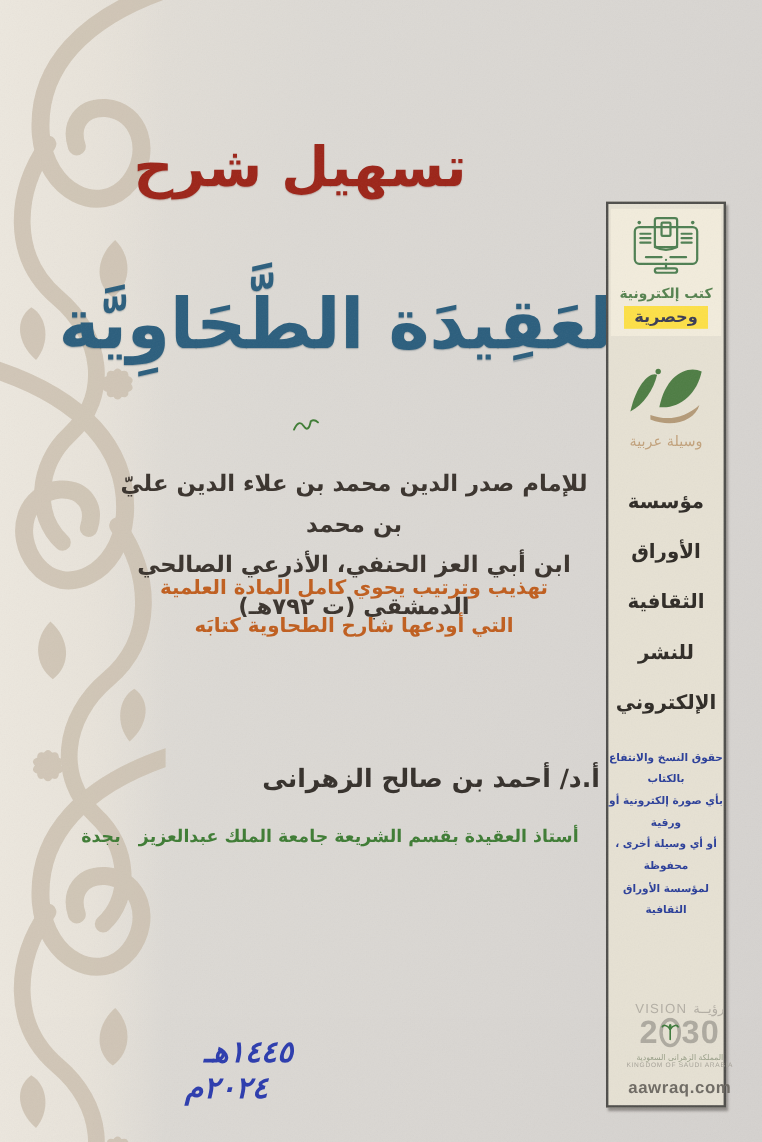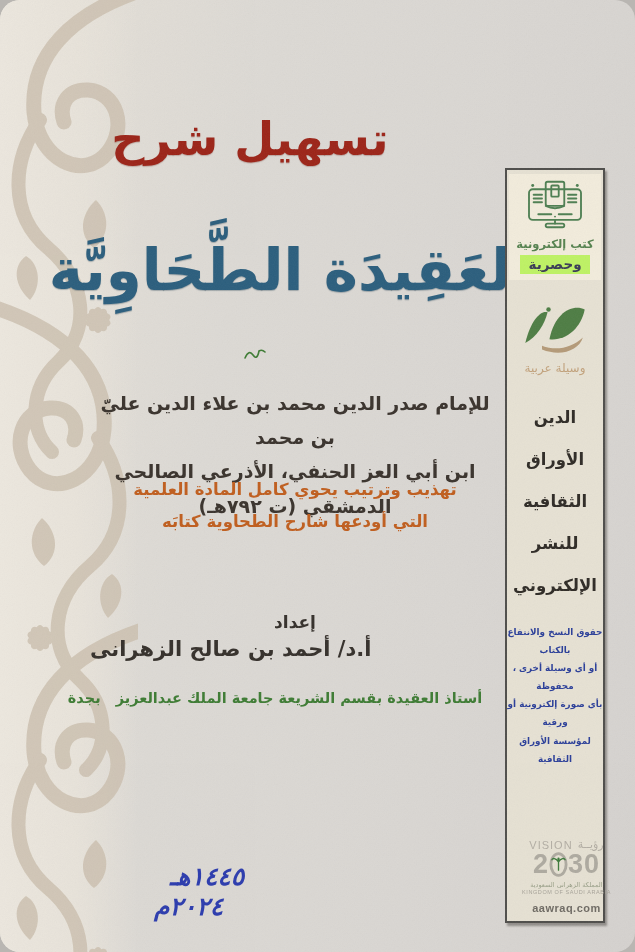--- a/index.html
+++ b/index.html
@@ -1,20 +1,19 @@
 <!DOCTYPE html>
 <html lang="ar"><head>
 <meta charset="utf-8">
 <style>
   html,body{margin:0;padding:0;background:#b9b6b2;}
   .stage{
     position:relative; width:635px; height:952px; overflow:hidden;
     background:linear-gradient(100deg,#e6e1d8 0%,#dcd9d4 35%,#d9d6d2 70%,#d5d2cf 100%);
     font-family:"DejaVu Sans","Liberation Sans",sans-serif;
-    border-radius:20px;
   }
   
   .ornament{
     position:absolute; left:0; top:0; width:138px; height:952px;
     background:linear-gradient(to right,#ece7de 0%,#e8e3da 55%,rgba(232,227,218,0) 100%);
   }
   .ornament svg{display:block;width:138px;height:952px;opacity:.8;}
   
   .grain{position:absolute;inset:0;pointer-events:none;opacity:.45;}
   
@@ -35,21 +34,21 @@
   }
   .desc{
     position:absolute; left:90px; top:474px; width:410px; text-align:center;
     font-size:16.5px; font-weight:bold; color:#c05e1e; direction:rtl; line-height:1.95;
   }
   .prep-label{
     position:absolute; left:90px; top:612px; width:410px; text-align:center;
     font-size:17px; font-weight:bold; color:#35302b; direction:rtl;
   }
   .prep-name{
-    position:absolute; left:90px; top:637px; width:410px; text-align:left;
+    position:absolute; left:90px; top:637px; width:410px; text-align:right;
     font-size:21px; font-weight:bold; color:#35302b; direction:rtl;
   }
   .prep-title{
     position:absolute; left:55px; top:690px; width:440px; text-align:center;
     font-size:14.5px; font-weight:bold; color:#3e7c34; direction:rtl;
   }
   .years{
     position:absolute; left:170px; top:862px; width:250px; text-align:left;
     color:#2c3cae; direction:rtl; font-style:italic; font-weight:bold;
   }
@@ -61,38 +60,38 @@
     box-sizing:border-box; background:#e6e1d3;
     border:2px solid #4f4e4b; box-shadow:2px 3px 2px rgba(60,55,50,.45);
     display:flex; flex-direction:column; align-items:center;
   }
   .badge{
     margin-top:4px; width:88px; background:#f2ecdc; padding:5px 2px 6px;
     text-align:center;
   }
   .badge-label{font-size:11.5px; font-weight:bold; color:#55824f; direction:rtl; margin-top:2px;}
   .badge-chip{
-    display:inline-block; margin-top:4px; background:#bef264; color:#3a3c55;
+    display:inline-block; margin-top:4px; background:#fde047; color:#3a3c55;
     font-size:13.5px; font-weight:bold; padding:1px 8px 2px; direction:rtl;
   }
   .pub-logo{margin-top:24px; text-align:center;}
   .pub-logo-text{font-size:12px; color:#c2a27c; direction:rtl; margin-top:1px;}
   .pub-words{margin-top:22px; text-align:center; direction:rtl;}
   .pub-word{font-size:16.5px; font-weight:bold; color:#2f2b26; line-height:2.55;}
   .copyright{margin-top:16px; text-align:center; direction:rtl;}
   .copyright div{font-size:8.8px; font-weight:bold; color:#2a3e99; line-height:2.05;}
   .vision{margin-top:auto; margin-bottom:7px; text-align:center; width:90px;margin-left:23px;}
   .vision-row1{display:flex; justify-content:center; align-items:center; gap:5px;
     font-family:"Liberation Sans",sans-serif; font-size:11px; letter-spacing:1px; color:#b3aea4;}
   .vision-ar{font-family:"DejaVu Sans",sans-serif; font-size:11px; letter-spacing:0; direction:rtl;}
   .vision-year{display:flex; justify-content:center; align-items:center; margin-top:-2px;
     font-family:"Liberation Sans",sans-serif; font-size:27px; font-weight:bold; color:#aeaaa0; letter-spacing:1px;}
   .vision-country-ar{font-size:6.5px; color:#9aa089; direction:rtl; margin-top:1px;}
   .vision-country-en{font-family:"Liberation Sans",sans-serif; font-size:5.5px; letter-spacing:.6px; color:#a8a49a;}
-  .website{margin-top:7px; font-family:"Liberation Sans",sans-serif; font-size:11px; font-weight:bold; color:#6f6b64; letter-spacing:.5px;}
+  .website{margin-top:7px; font-family:"Liberation Sans",sans-serif; font-size:14px; font-weight:bold; color:#6f6b64; letter-spacing:.5px;}
 </style>
 </head>
 <body>
 
 <div class="stage">
 
   <div class="ornament">
     <svg viewBox="0 0 138 952" xmlns="http://www.w3.org/2000/svg">
       <defs>
         <g id="scrollMotif">
@@ -128,21 +127,20 @@
   <div class="author">
     <div>للإمام صدر الدين محمد بن علاء الدين عليّ بن محمد</div>
     <div>ابن أبي العز الحنفي، الأذرعي الصالحي الدمشقي (ت ٧٩٢هـ)</div>
   </div>
 
   <div class="desc">
     <div>تهذيب وترتيب يحوي كامل المادة العلمية</div>
     <div>التي أودعها شارح الطحاوية كتابَه</div>
   </div>
 
-  <div class="prep-label">إعداد</div>
   <div class="prep-name">أ.د/ أحمد بن صالح الزهرانى</div>
   <div class="prep-title">أستاذ العقيدة بقسم الشريعة جامعة الملك عبدالعزيز&nbsp;&nbsp;&nbsp;بجدة</div>
 
   <div class="years">
     <div class="year-h">١٤٤٥هـ</div>
     <div class="year-g">٢٠٢٤م</div>
   </div>
 
   <div class="sidebar">
 
@@ -174,31 +172,31 @@
       <svg width="76" height="52" viewBox="0 0 80 56">
         <path d="M8,42 C14,16 26,6 32,9 C29,22 20,36 8,42 Z" fill="#4e7d44"></path>
         <path d="M34,38 C40,8 60,0 72,6 C68,26 52,40 34,38 Z" fill="#4e7d44"></path>
         <circle cx="33" cy="6" r="2.4" fill="#4e7d44"></circle>
         <path d="M26,45 C42,51 58,47 70,36 C66,50 46,57 26,49 Z" fill="#b49a78"></path>
       </svg>
       <div class="pub-logo-text">وسيلة عربية</div>
     </div>
 
     <div class="pub-words">
-      <div class="pub-word">الدين</div>
+      <div class="pub-word">مؤسسة</div>
       <div class="pub-word">الأوراق</div>
       <div class="pub-word">الثقافية</div>
       <div class="pub-word">للنشر</div>
       <div class="pub-word">الإلكتروني</div>
     </div>
 
     <div class="copyright">
       <div>حقوق النسخ والانتفاع بالكتاب</div>
+      <div>بأي صورة إلكترونية أو ورقية</div>
       <div>أو أي وسيلة أخرى ، محفوظة</div>
-      <div>بأي صورة إلكترونية أو ورقية</div>
       <div>لمؤسسة الأوراق الثقافية</div>
     </div>
 
     <div class="vision">
       <div class="vision-row1">
         <span>VISION</span>
         <span class="vision-ar">رؤيــة</span>
       </div>
       <div class="vision-year">
         <span>2</span>

